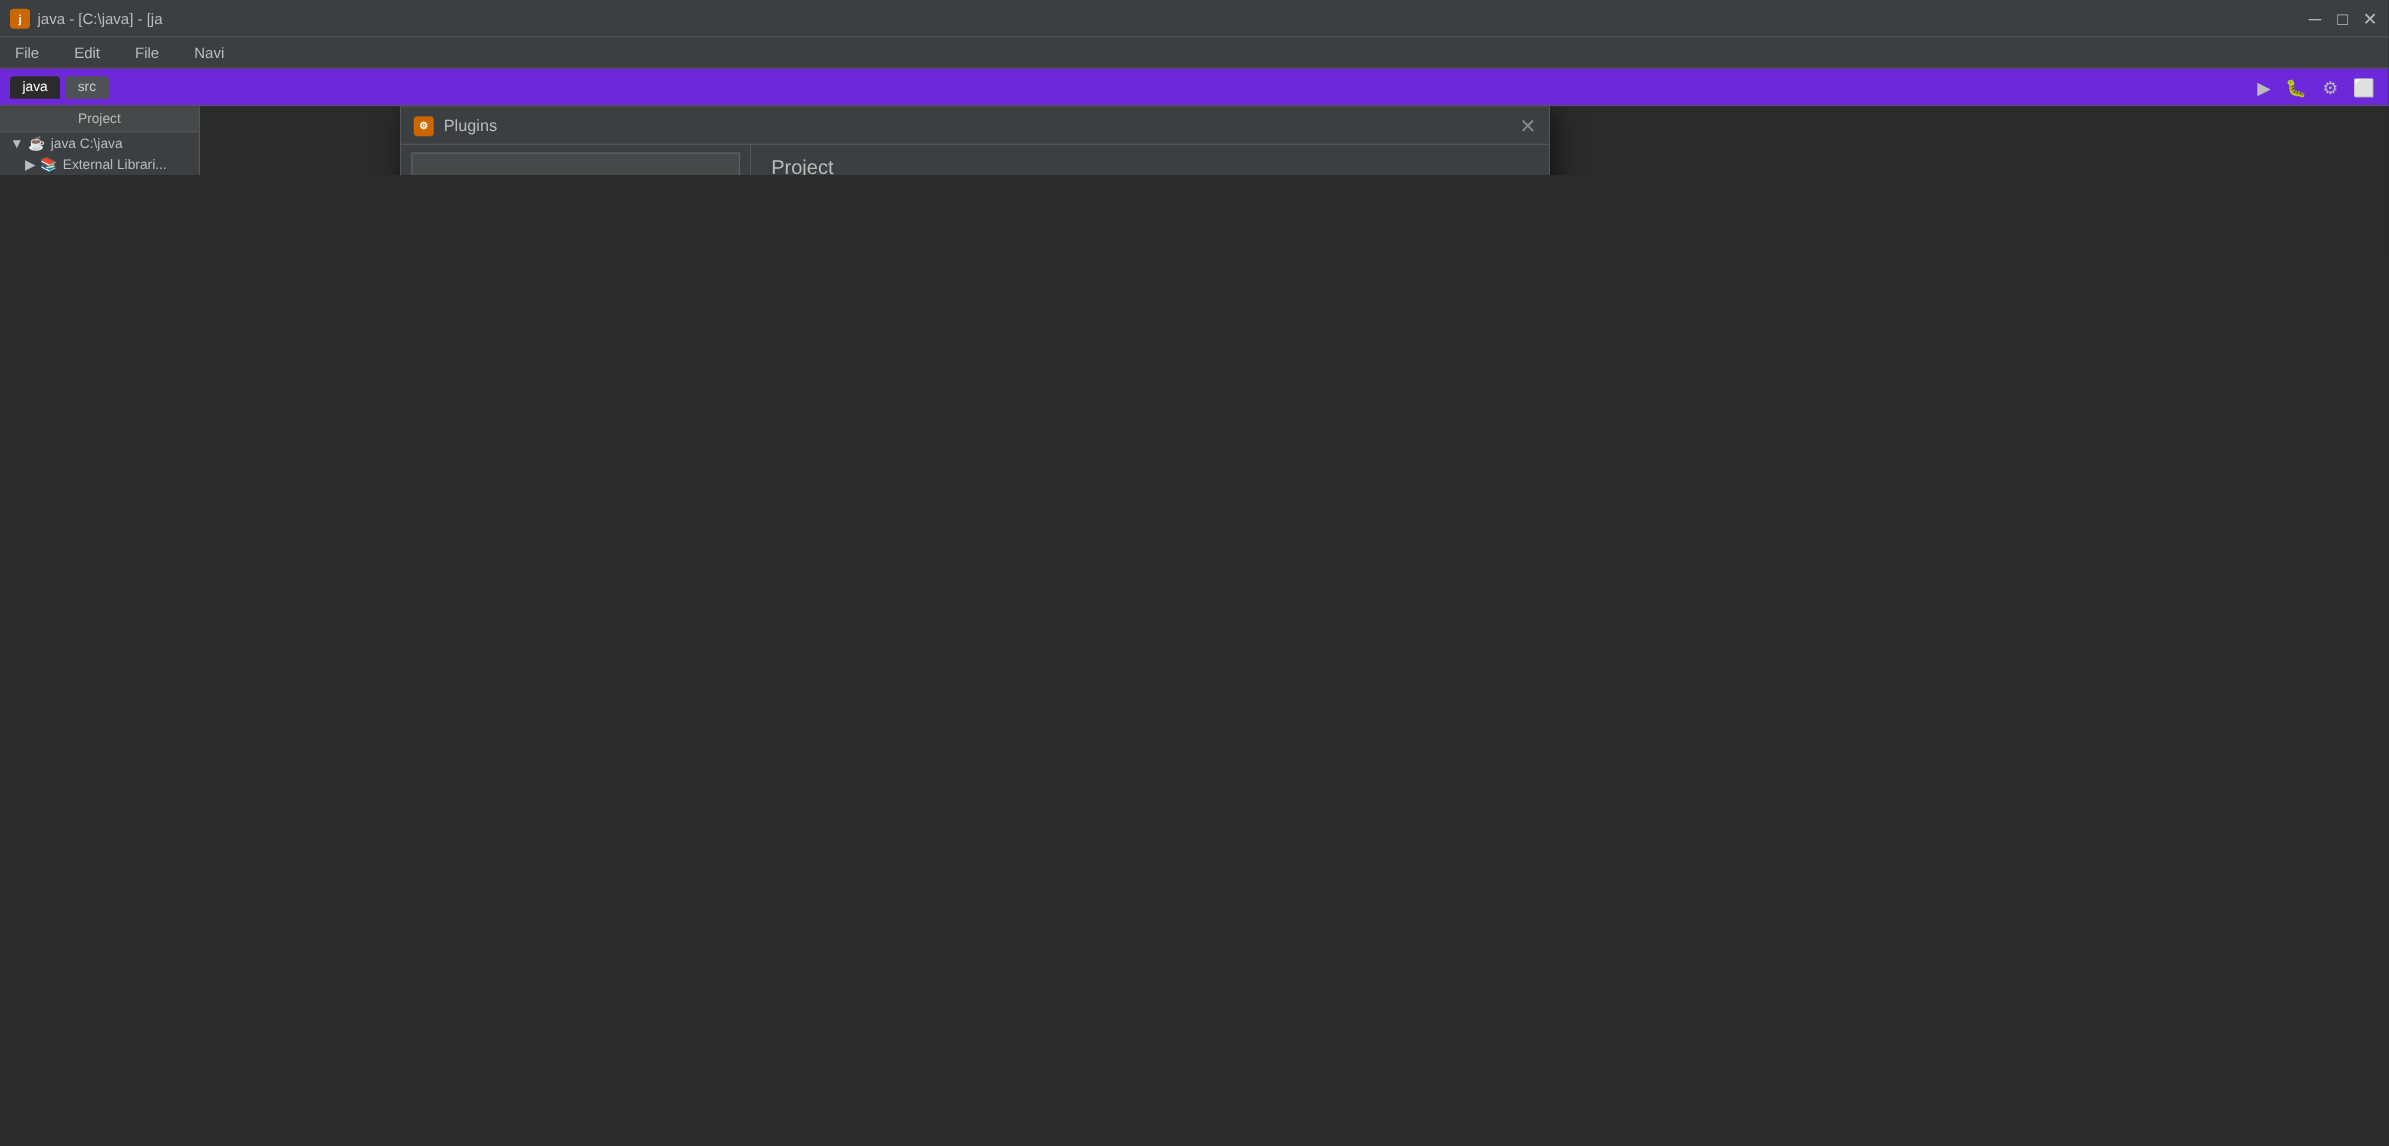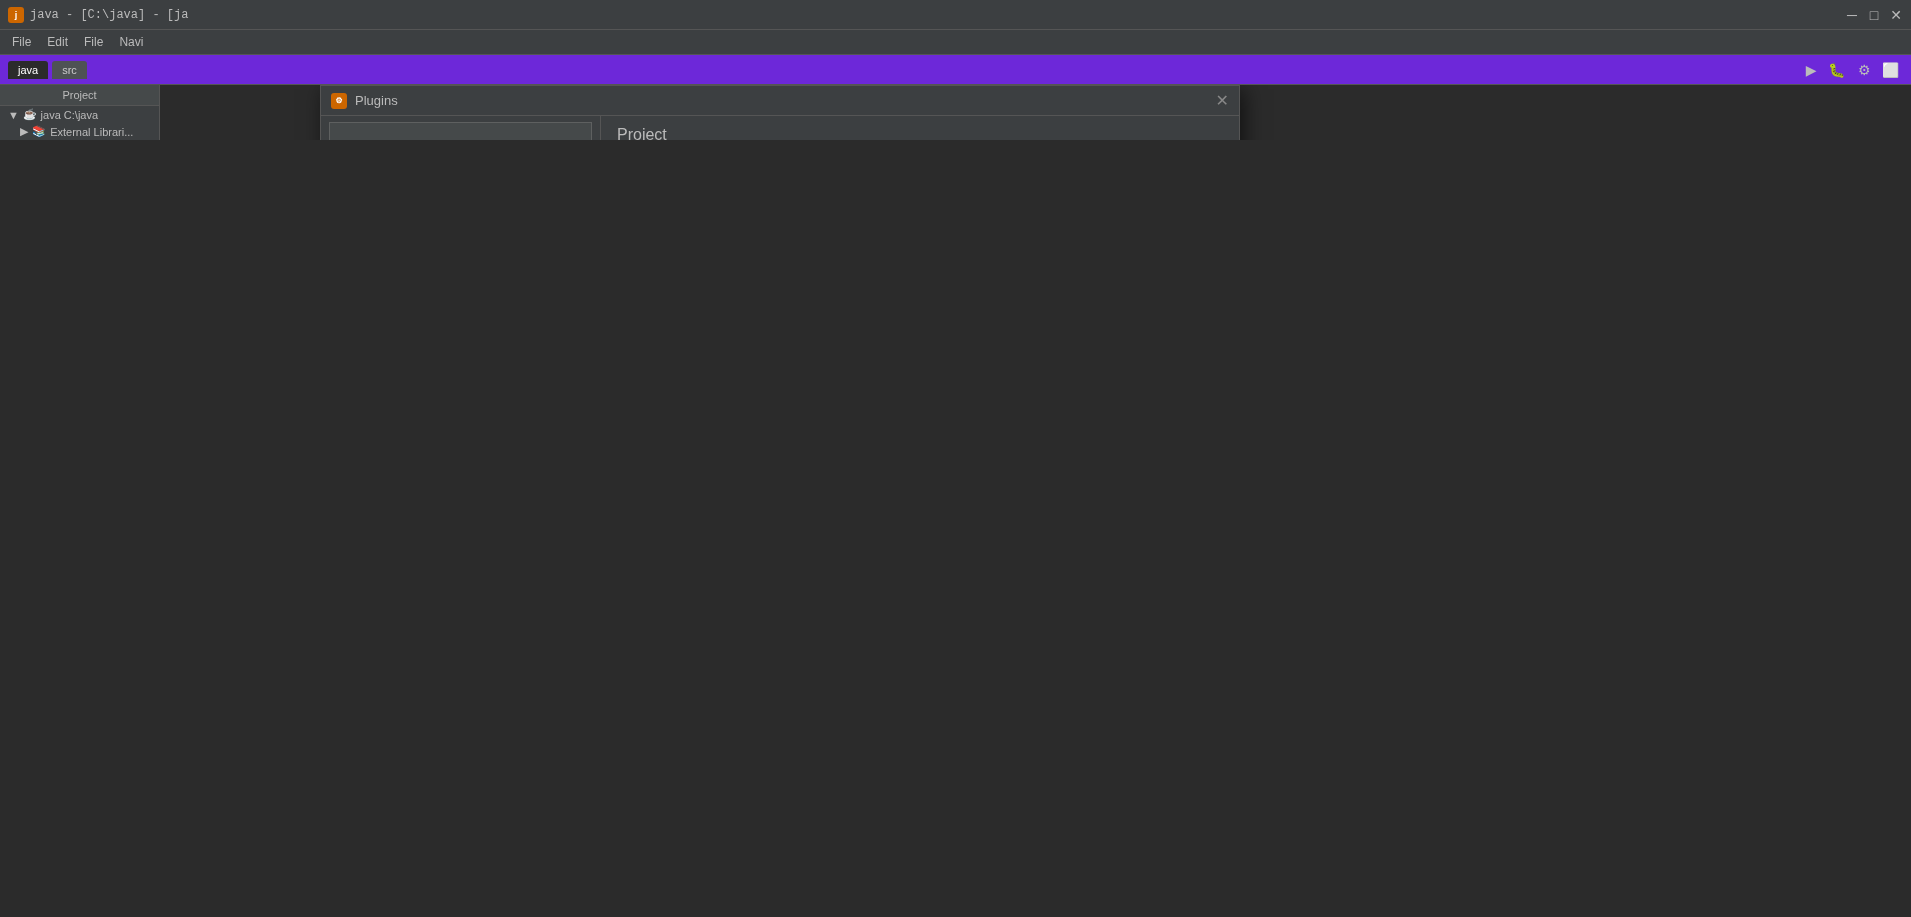--- a/index.html
+++ b/index.html
@@ -27,38 +27,37 @@
       width: 16px; height: 16px;
       background: #cc6600;
       border-radius: 3px;
       margin-right: 6px;
       display: flex; align-items: center; justify-content: center;
       font-size: 9px; color: white; font-weight: bold;
     }
     .title-bar-text {
       font-size: 12px;
       color: #bbbbbb;
-      font-family: Liberation Mono, monospace;
     }
     .title-bar-controls {
       position: absolute; right: 8px; top: 0; height: 30px;
       display: flex; align-items: center; gap: 8px;
     }
     .tb-btn {
       width: 14px; height: 14px;
       display: flex; align-items: center; justify-content: center;
       color: #bbbbbb; font-size: 14px; cursor: pointer;
     }
     .ide-menubar {
       background: #3c3f41;
       height: 25px;
       display: flex;
       align-items: center;
       padding: 0 8px;
-      gap: 8px;
+      gap: 20px;
       border-bottom: 1px solid #555;
     }
     .menu-item {
       font-size: 12px;
       color: #bbbbbb;
       cursor: pointer;
       padding: 2px 4px;
     }
     .ide-toolbar {
       background: #6d28d9;

